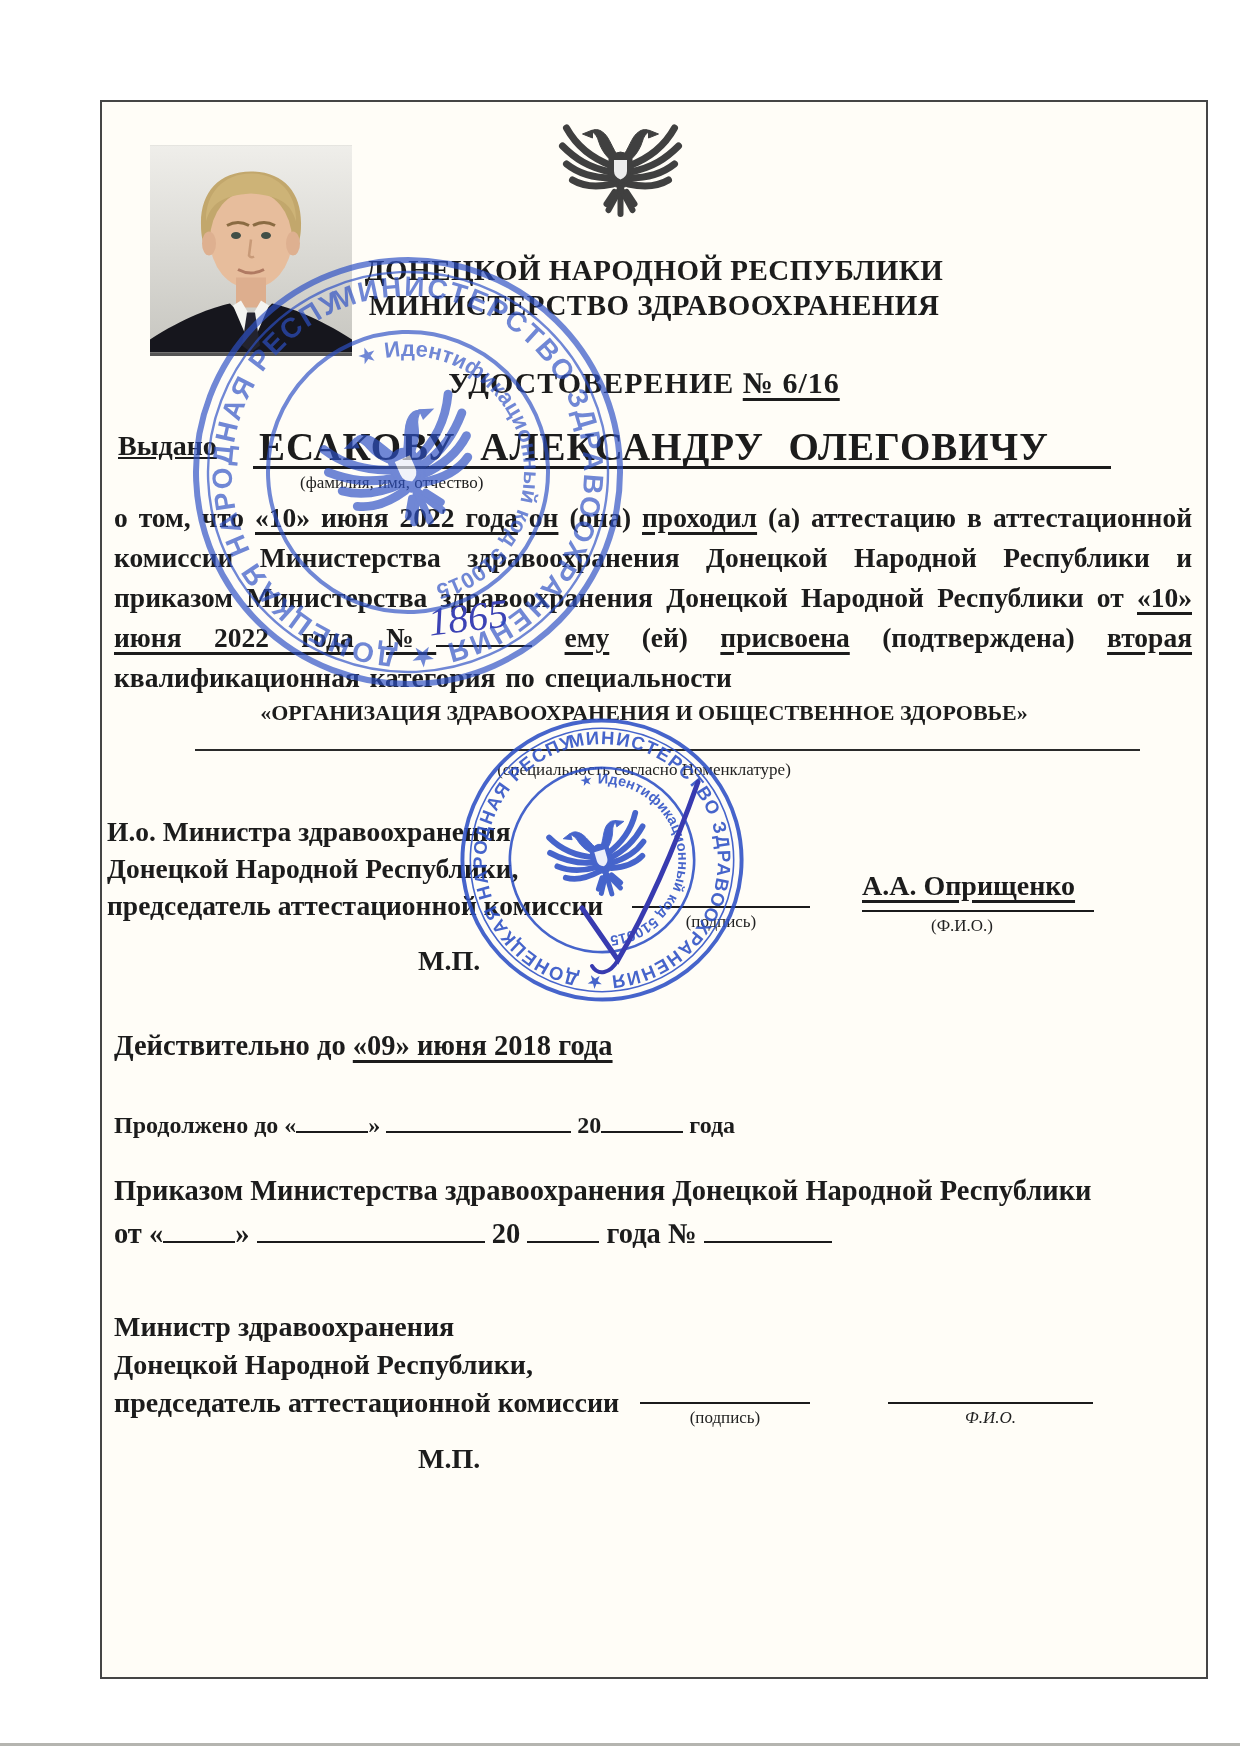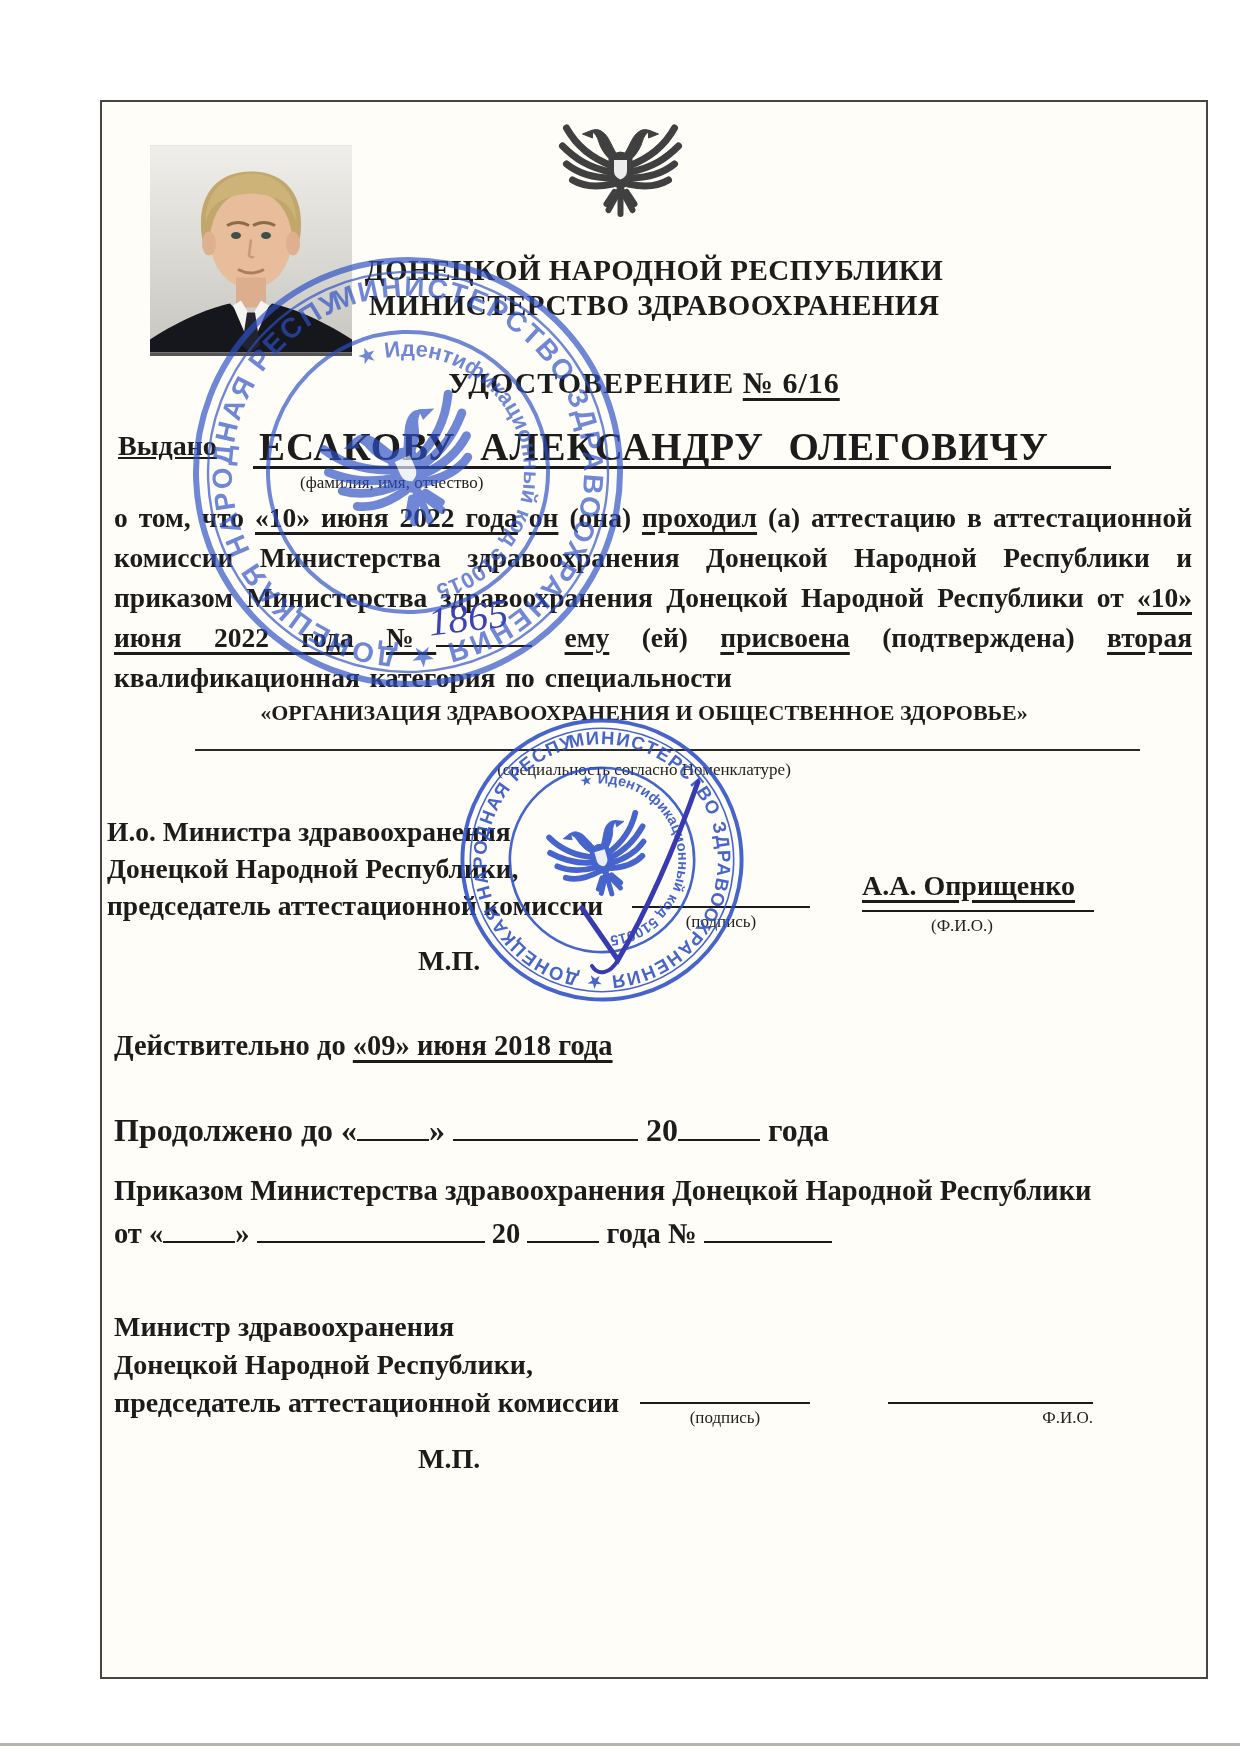--- a/index.html
+++ b/index.html
@@ -79,29 +79,29 @@
   .mp-1{position:absolute;left:418px;top:945px;}
 
   
   .stamp{position:absolute;}
   .stamp-upper{left:168px;top:232px;width:480px;height:480px;color:#2d50c5;opacity:.68;}
   .stamp-lower{left:444px;top:702px;width:316px;height:316px;color:#2d50c5;opacity:.88;}
   .signature{position:absolute;left:560px;top:752px;width:158px;height:236px;}
 
   
   .validity{position:absolute;left:114px;top:1030px;font-size:28.5px;font-weight:700;}
-  .prolong{position:absolute;left:114px;top:1112px;font-size:32px;font-weight:700;}
+  .prolong{position:absolute;left:114px;top:1112px;font-size:24px;font-weight:700;}
   .order-1{position:absolute;left:114px;top:1175px;font-size:28.5px;font-weight:700;}
   .order-2{position:absolute;left:114px;top:1218px;font-size:28.5px;font-weight:700;}
 
   .official-2{position:absolute;left:114px;top:1308px;width:580px;font-size:28px;line-height:38px;}
   .sig2-line{position:absolute;left:640px;top:1370px;width:170px;height:32px;}
   .sig2-caption{position:absolute;left:640px;top:1408px;width:170px;text-align:center;}
   .fio2-line{position:absolute;left:888px;top:1370px;width:205px;height:32px;}
-  .fio2-caption{position:absolute;left:888px;top:1408px;width:205px;text-align:right;}
+  .fio2-caption{position:absolute;left:888px;top:1408px;width:205px;text-align:center;font-style:italic;}
   .mp-2{position:absolute;left:418px;top:1443px;}
 
   .bottom-edge{position:absolute;left:0;top:1743px;width:1240px;height:3px;background:#b5b5b0;}
 
   .stamp text{fill:currentColor;stroke:none;font-family:"Liberation Sans","DejaVu Sans",sans-serif;font-weight:700;}
 </style>
 </head>
 <body>
 
 <svg width="0" height="0" style="position:absolute" aria-hidden="true">

